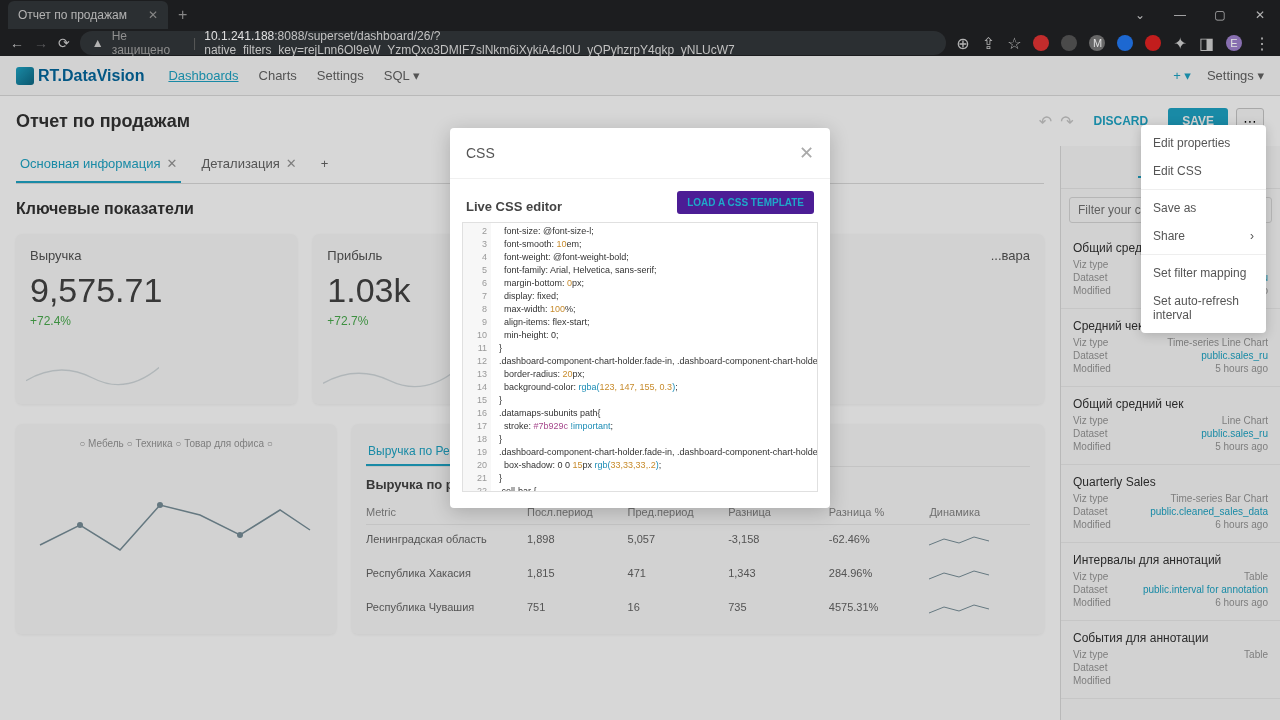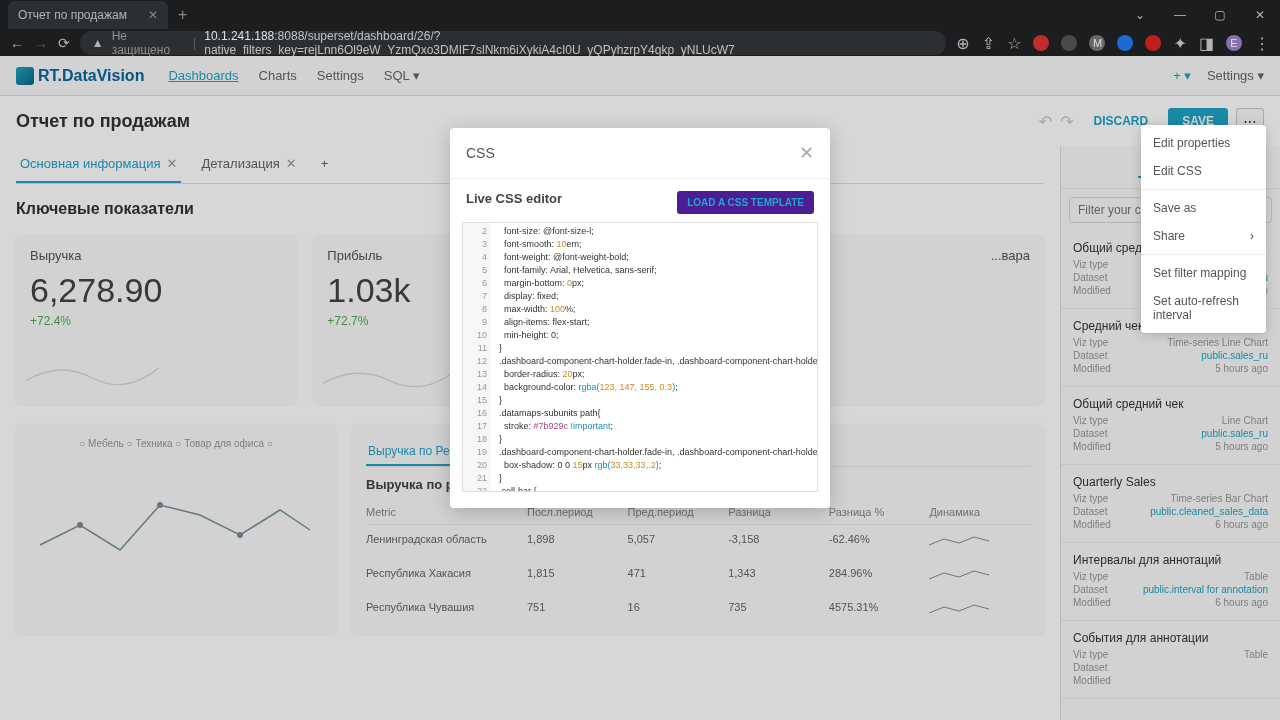--- a/index.html
+++ b/index.html
@@ -89,21 +89,21 @@
 .dropdown-menu .item { padding: 7px 12px; font-size: 12px; color: #555; cursor: pointer; }
 .dropdown-menu .sep { height: 1px; background: #eee; margin: 4px 0; }
 .dropdown-menu .item.sub { display: flex; justify-content: space-between; }
 
 
 .modal-overlay { position: absolute; inset: 0; background: rgba(0,0,0,0.12); z-index: 40; }
 .modal { position: absolute; top: 128px; left: 450px; width: 380px; background: #fff; border-radius: 4px; box-shadow: 0 4px 20px rgba(0,0,0,0.2); z-index: 45; }
 .modal-header { padding: 14px 16px; display: flex; align-items: center; border-bottom: 1px solid #f0f0f0; }
 .modal-title { font-size: 14px; color: #555; }
 .modal-close { margin-left: auto; color: #aaa; font-size: 18px; cursor: pointer; }
-.modal-sub { padding: 12px 16px 8px; display: flex; align-items: flex-start; gap: 28px; }
+.modal-sub { padding: 12px 16px 8px; display: flex; align-items: flex-end; gap: 28px; }
 .modal-sub-title { font-size: 13px; font-weight: bold; color: #444; }
 .btn-template { margin-left: auto; background: #4c1d95; color: #1fa8c9; border: none; font-size: 10px; font-weight: bold; padding: 6px 10px; border-radius: 3px; cursor: pointer; }
 .code-editor { margin: 0 12px 16px; border: 1px solid #e0e0e0; font-family: monospace; font-size: 9px; height: 270px; overflow: auto; position: relative; background: #fff; }
 .code-gutter { position: absolute; left: 0; top: 0; width: 28px; background: #f7f7f7; text-align: right; padding: 2px 4px; color: #999; line-height: 13px; }
 .code-body { margin-left: 32px; padding: 2px 4px; line-height: 13px; white-space: pre; color: #333; }
 .c-v { color: #1a8cb5; }
 .c-n { color: #c78b2c; }
 .c-hex { color: #a6478c; }
 
 .dim { filter: brightness(0.94); }
@@ -195,21 +195,21 @@
         <span class="tab-x">✕</span>
       </div>
       <div class="dash-tab">+</div>
     </div>
 
     <div class="section-title">Ключевые показатели</div>
 
     <div class="kpi-row">
       <div class="kpi-card">
         <div class="kpi-label">Выручка</div>
-        <div class="kpi-value">6,278.90</div>
+        <div class="kpi-value">9,575.71</div>
         <div class="kpi-delta">+72.4%</div>
         <svg class="kpi-spark" viewBox="0 0 100 30">
               <path d="M0,20 Q25,5 50,18 T100,10" fill="none" stroke="#7b929c" stroke-width="1"></path>
             </svg>
       </div>
       <div class="kpi-card">
         <div class="kpi-label">Прибыль</div>
         <div class="kpi-value">1.03k</div>
         <div class="kpi-delta">+72.7%</div>
         <svg class="kpi-spark" viewBox="0 0 100 30">

